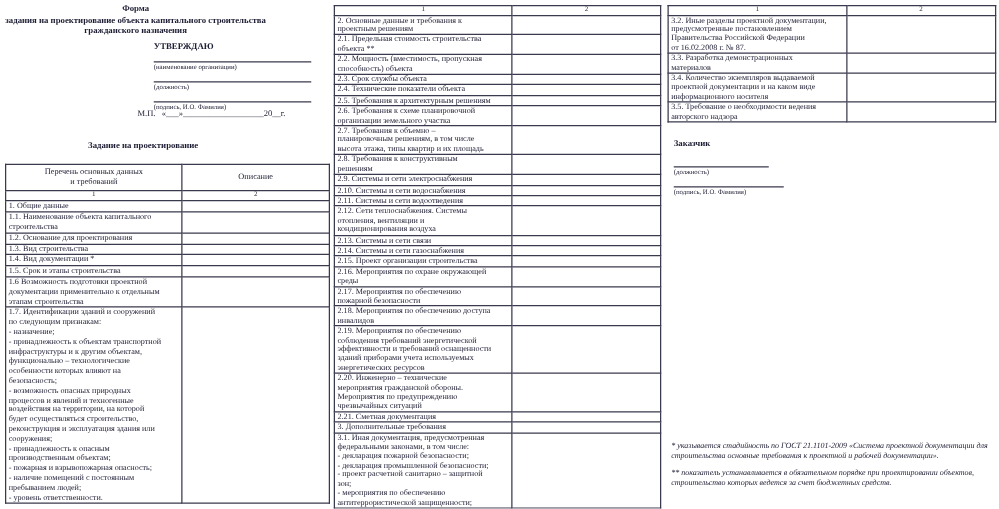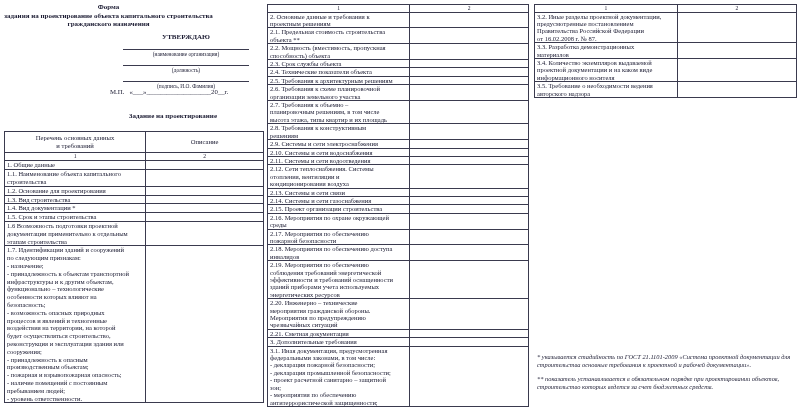--- a/index.html
+++ b/index.html
@@ -11,27 +11,27 @@
   }
   .page{position:absolute;top:0;height:407px;}
   #page1{left:0;width:217px;border-radius:24px;}
   #page2{left:266px;width:266px;}
   #page3{left:532px;width:267px;}
 
   .doc-title{
     position:absolute;top:3px;left:0;right:0;text-align:center;
     font-weight:bold;font-size:7px;line-height:8.6px;white-space:pre-line;
   }
-  .approve{position:absolute;top:33px;left:123px;width:126px;text-align:center;}
+  .approve{position:absolute;top:33px;left:123px;width:126px;}
   .approve-title{font-weight:bold;font-size:7px;line-height:8px;}
   .sign-line{border-top:1px solid var(--border);margin-top:8px;padding-top:1px;
     font-size:5.4px;line-height:6px;}
   .approve .sign-line:first-of-type{margin-top:6px;}
   .mp-line{position:absolute;top:88px;left:110px;font-size:6.8px;white-space:pre;}
-  .task-title{position:absolute;top:112px;left:12px;right:0;text-align:right;
+  .task-title{position:absolute;top:112px;left:12px;right:0;text-align:center;
     font-weight:bold;font-size:7px;}
 
   table.t{border-collapse:collapse;table-layout:fixed;width:100%;}
   table.t td,table.t th{
     border:1px solid var(--border);font-weight:normal;
     font-size:6.5px;line-height:7.4px;padding:0 2px;
     vertical-align:top;text-align:left;white-space:pre-line;overflow:hidden;
   }
   table.t .num{text-align:center;font-size:5.6px;line-height:6.6px;padding:0;}
   #table1{position:absolute;top:131px;left:4px;width:260px;}
@@ -325,20 +325,29 @@
           </tr>
           <tr>
             <td>3.5. Требование о необходимости ведения
 авторского надзора</td>
             <td></td>
           </tr>
         </tbody>
     </table>
 
     <div class="sig-grid">
+      <div class="sig-col">
+        <div class="sig-title">Заказчик</div>
+        <div class="sign-line">
+          <span>(должность)</span>
+        </div>
+        <div class="sign-line">
+          <span>(подпись, И.О. Фамилия)</span>
+        </div>
+      </div>
     </div>
 
     <div class="footnotes">
       <div class="footnote">* указывается стадийность по ГОСТ 21.1101-2009 «Система проектной документации для строительства основные требования к проектной и рабочей документации».</div>
       <div class="footnote">** показатель устанавливается в обязательном порядке при проектировании объектов, строительство которых ведется за счет бюджетных средств.</div>
     </div>
   </div>
 
 </div>
 

